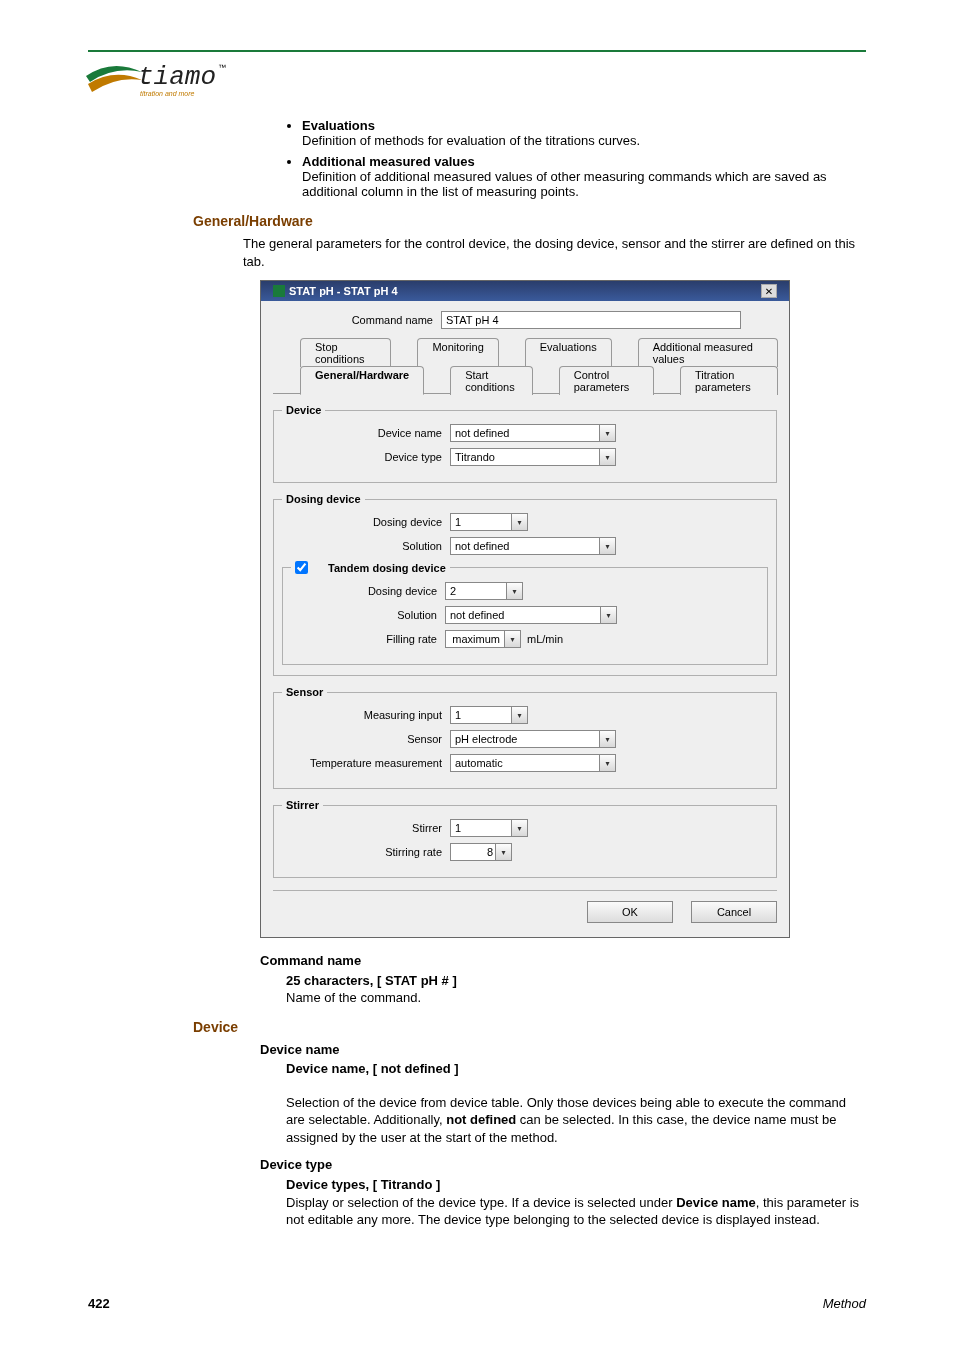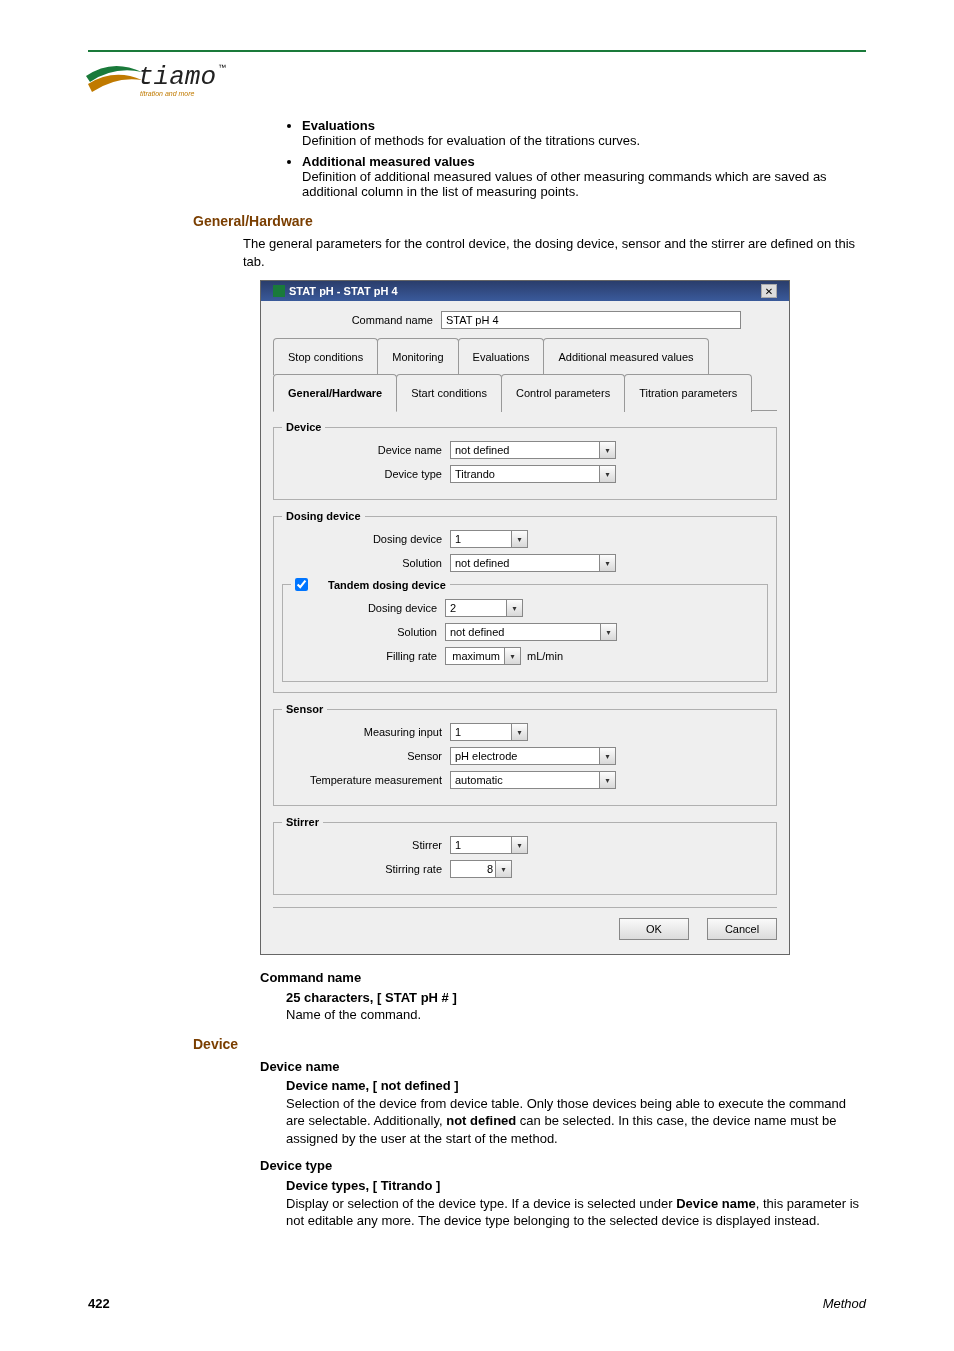--- a/index.html
+++ b/index.html
@@ -171,28 +171,29 @@
   }
   .tabs {
     margin: 8px 0 10px 0;
   }
   .tabrow {
     display: flex;
   }
   .tab {
     border: 1px solid #999;
     border-bottom: none;
-    padding: 12px 14px;
+    padding: 2px 14px;
     background: #efefef;
     font-size: 11px;
     border-radius: 4px 4px 0 0;
     position: relative;
     top: 1px;
     margin-right: -1px;
     cursor: default;
+    margin-left: 27px;
   }
   .tabrow.row2 { margin-top: -1px; }
   .tabrow.row2 .tab { background: #efefef; }
   .tab.active {
     background: #efefef;
     font-weight: bold;
     border-bottom: 1px solid #efefef;
     z-index: 2;
   }
   .tabline {
@@ -225,21 +226,21 @@
   }
   .dlg-footer {
     border-top: 1px solid #b0b0b0;
     margin-top: 12px;
     padding-top: 10px;
     display: flex;
     justify-content: flex-end;
     gap: 18px;
   }
   .btn {
-    width: 70px;
+    width: 86px;
     height: 22px;
     border: 1px solid #888;
     background: linear-gradient(#fafafa,#dcdcdc);
     font-size: 11px;
     cursor: default;
   }
   .footer {
     position: absolute;
     bottom: 40px;
     left: 88px;
@@ -436,21 +437,21 @@
     <p class="para" style="margin-bottom:2px;"><span class="b">Command name</span></p>
     <p class="para" style="margin:0 0 0 26px;"><span class="b">25 characters, [ STAT pH # ]</span></p>
     <p class="para" style="margin:0 0 10px 26px;">Name of the command.</p>
   </div>
 
   <h3 class="section-h brown" style="margin-left:105px;">Device</h3>
 
   <div style="margin-left:172px;">
     <p class="para" style="margin-bottom:2px;"><span class="b">Device name</span></p>
     <p class="para" style="margin:0 0 0 26px;"><span class="b">Device name, [ not defined ]</span></p>
-    <p class="para" style="margin:0 0 10px 26px;">
+    <p class="para" style="margin:16px 0 10px 26px;">
       <span>Selection of the device from device table. Only those devices being able to execute the command are selectable. Additionally, </span><span class="b">not defined</span><span> can be selected. In this case, the device name must be assigned by the user at the start of the method.</span>
     </p>
 
     <p class="para" style="margin-bottom:2px;"><span class="b">Device type</span></p>
     <p class="para" style="margin:0 0 0 26px;"><span class="b">Device types, [ Titrando ]</span></p>
     <p class="para" style="margin:0 0 10px 26px;">
       <span>Display or selection of the device type. If a device is selected under </span><span class="b">Device name</span><span>, this parameter is not editable any more. The device type belonging to the selected device is displayed instead.</span>
     </p>
   </div>
 

